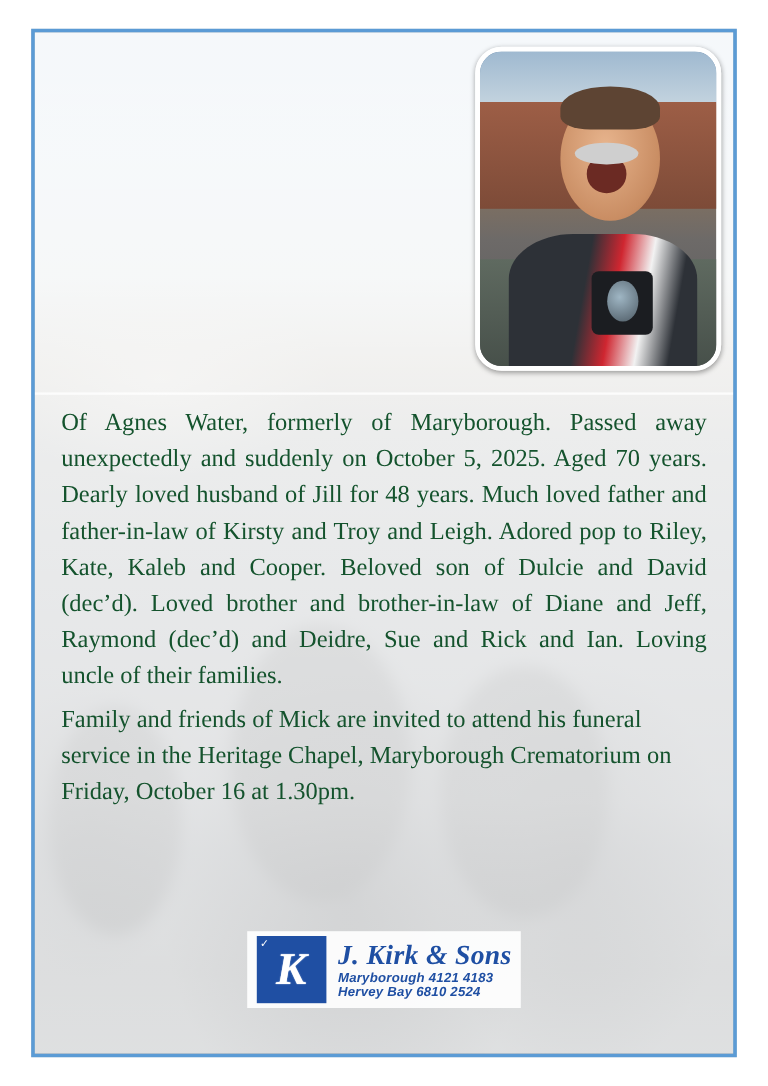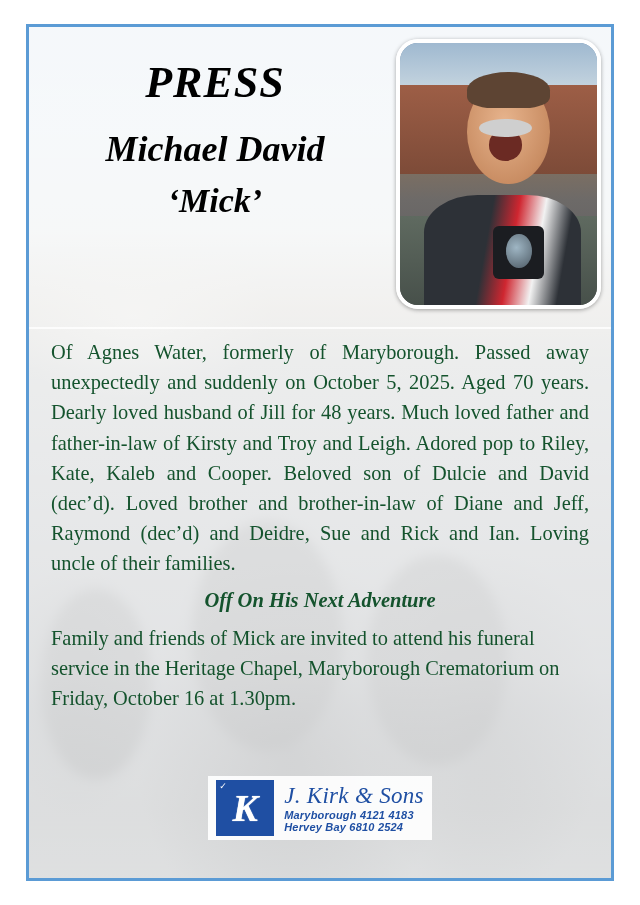--- a/index.html
+++ b/index.html
@@ -231,21 +231,21 @@
     font-size: 9px;
     line-height: 1;
   }
   .logo-text {
     color: #1f4fa3;
     line-height: 1.12;
   }
   .logo-name {
     font-family: "Liberation Serif", serif;
     font-style: italic;
-    font-weight: normal;
+    font-weight: bold;
     font-size: 23px;
     letter-spacing: 0.3px;
   }
   .logo-line {
     font-family: "Liberation Sans", sans-serif;
     font-weight: bold;
     font-size: 11px;
     letter-spacing: 0.2px;
     font-style: italic;
   }
@@ -260,43 +260,37 @@
       <div class="moto-a"></div>
       <div class="moto-b"></div>
       <div class="moto-c"></div>
     </div>
     <div class="head-wash"></div>
     <div class="text-wash"></div>
 
     <div class="content">
 
       <div class="header">
-        <div class="titles">
-          <div class="press-word">PRESS</div>
-          <div class="name-line">Michael David</div>
-          <div class="nickname-line">‘Mick’</div>
-        </div>
 
         <div class="portrait">
           <div class="sky"></div>
           <div class="shed"></div>
           <div class="ground"></div>
           <div class="body"></div>
           <div class="face"></div>
           <div class="hair"></div>
           <div class="mouth"></div>
           <div class="stache"></div>
           <div class="camera"></div>
           <div class="lens"></div>
         </div>
       </div>
 
       <div class="body-text">
         <p>Of Agnes Water, formerly of Maryborough. Passed away unexpectedly and suddenly on October 5, 2025. Aged 70 years. Dearly loved husband of Jill for 48 years. Much loved father and father-in-law of Kirsty and Troy and Leigh. Adored pop to Riley, Kate, Kaleb and Cooper. Beloved son of Dulcie and David (dec’d). Loved brother and brother-in-law of Diane and Jeff, Raymond (dec’d) and Deidre, Sue and Rick and Ian. Loving uncle of their families.</p>
-        <div class="adventure">Off On His Next Adventure</div>
         <div class="service">Family and friends of Mick are invited to attend his funeral service in the Heritage Chapel, Maryborough Crematorium on Friday, October 16 at 1.30pm.</div>
       </div>
 
       <div class="logo-block">
         <div class="logo-inner">
           <div class="logo-mark">
             <span class="tick">✓</span>
             <span class="k">K</span>
           </div>
           <div class="logo-text">

